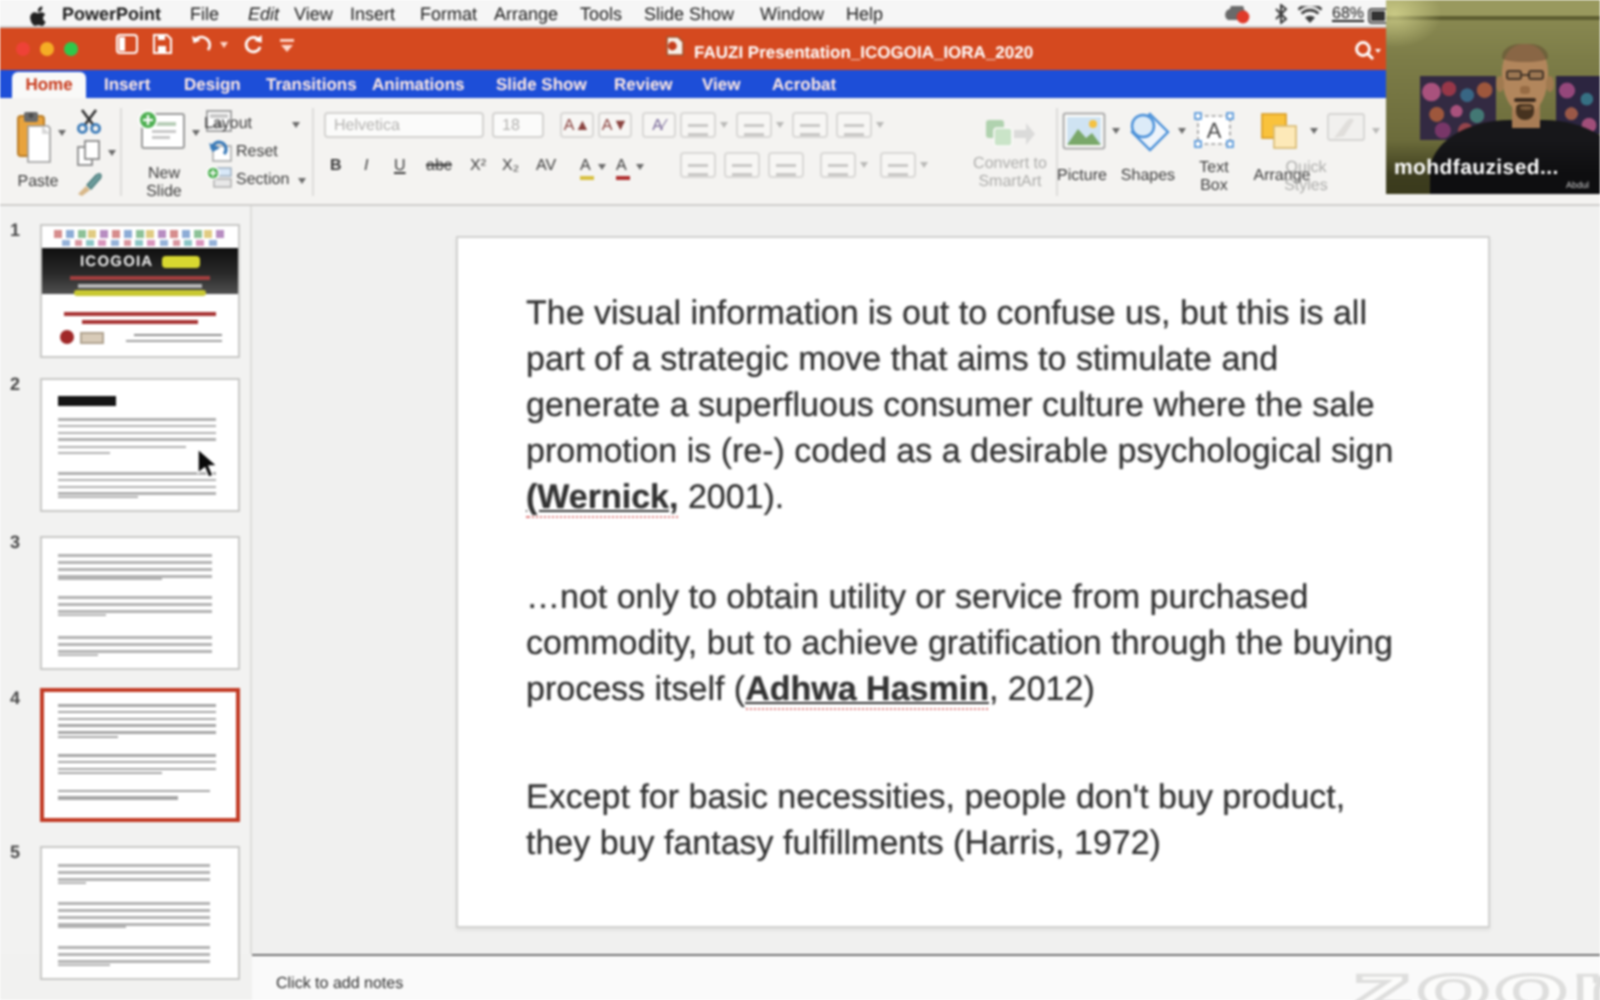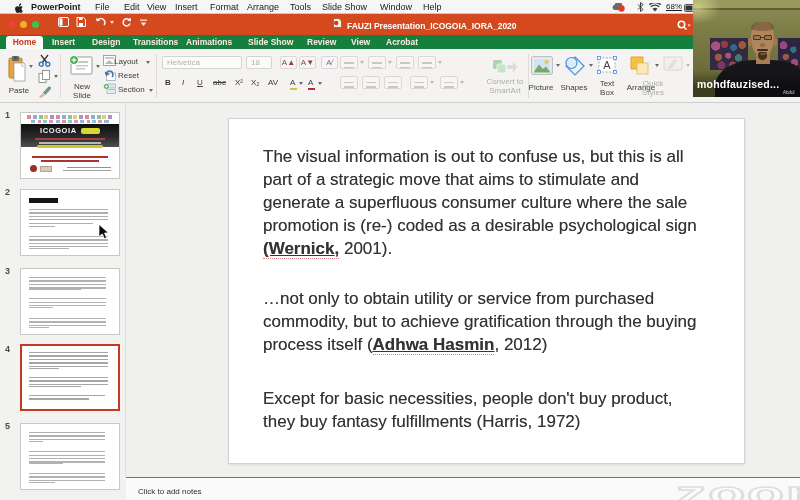--- a/index.html
+++ b/index.html
@@ -10,21 +10,21 @@
   
   #menubar { position:absolute; left:0; top:0; width:800px; height:14px; background:#f6f6f6; border-bottom:1px solid #c9c9c9; color:#1a1a1a; font-size:9px; }
   #menubar span { position:absolute; top:2px; }
 
   
   #titlebar { position:absolute; left:0; top:14px; width:800px; height:21px; background:#d5491f; }
   .tl-btn { position:absolute; top:7px; width:7px; height:7px; border-radius:50%; }
   #titletext { position:absolute; top:6.5px; left:347px; color:#fff; font-size:8.5px; font-weight:bold; }
 
   
-  #tabrow { position:absolute; left:0; top:35px; width:800px; height:14px; background:#15803d; }
+  #tabrow { position:absolute; left:0; top:35px; width:800px; height:14px; background:#1d4ed8; }
   .tab { position:absolute; top:2px; color:#ffe9e2; font-size:8.5px; font-weight:bold; }
   #hometab { position:absolute; left:6px; top:1px; width:37px; height:13px; background:#f9f9f8; border-radius:3px 3px 0 0; color:#c7391b; font-size:8.5px; font-weight:bold; text-align:center; line-height:13px; }
 
   
   #toolbar { position:absolute; left:0; top:49px; width:800px; height:54px; background:#f4f3f1; border-bottom:1px solid #cfcecc; }
   .lbl { position:absolute; font-size:8px; color:#3c3c3c; text-align:center; }
   .lblg { position:absolute; font-size:8px; color:#adadab; text-align:center; }
   .vsep { position:absolute; top:5px; height:44px; width:1px; background:#dddcda; }
   .ddarrow { position:absolute; width:0; height:0; border-left:2.5px solid transparent; border-right:2.5px solid transparent; border-top:3px solid #6a6a6a; }
   .ddarrowg { position:absolute; width:0; height:0; border-left:2.5px solid transparent; border-right:2.5px solid transparent; border-top:3px solid #b9b9b7; }
@@ -57,21 +57,21 @@
 <body>
 <div id="app">
 
   <div id="menubar">
     <svg class="abs" style="left:15px;top:2.5px;" width="9" height="10" viewBox="0 0 9 10">
         <path d="M6.2 0.2 Q6.4 1.4 5.6 2.2 Q4.8 3 3.9 2.9 Q3.7 1.8 4.5 0.9 Q5.3 0.1 6.2 0.2 Z" fill="#222"></path>
         <path d="M4.5 3.4 Q5.3 3 6.3 3.3 Q7.1 3.5 7.6 4.2 Q6.5 4.9 6.5 6.1 Q6.5 7.4 7.8 8 Q7.4 9 6.8 9.6 Q6.2 10.2 5.4 9.8 Q4.7 9.5 4.2 9.5 Q3.7 9.5 3 9.8 Q2.2 10.2 1.5 9.4 Q0.3 8 0.1 6.2 Q-0.1 4.5 0.9 3.7 Q1.7 3 2.8 3.2 Q3.5 3.4 4 3.6 Q4.3 3.5 4.5 3.4 Z" fill="#222"></path>
       </svg>
     <span style="left:31px; font-weight:bold;">PowerPoint</span>
     <span style="left:95px;">File</span>
-    <span style="left:124px;">Edit</span>
+    <span style="left:124px;font-style:italic;">Edit</span>
     <span style="left:147px;">View</span>
     <span style="left:175px;">Insert</span>
     <span style="left:210px;">Format</span>
     <span style="left:247px;">Arrange</span>
     <span style="left:290px;">Tools</span>
     <span style="left:322px;">Slide Show</span>
     <span style="left:380px;">Window</span>
     <span style="left:423px;">Help</span>
 
     <svg class="abs" style="left:612px;top:3px;" width="14" height="9" viewBox="0 0 14 9">
@@ -187,21 +187,21 @@
       <rect x="2.5" y="4.4" width="5" height="1.2" fill="#fff"></rect>
     </svg>
     <div class="ddarrow" style="left:96px;top:16px;"></div>
     <div class="lbl" style="left:68px; top:33px; width:28px;">New<br>Slide</div>
 
     <svg class="abs" style="left:103px;top:6px;" width="13" height="11" viewBox="0 0 13 11">
       <rect x="0.5" y="0.5" width="12" height="10" fill="#fff" stroke="#9a9a9a" stroke-width="0.9"></rect>
       <rect x="2" y="2" width="9" height="2" fill="#c8c8c8"></rect>
       <path d="M2 9 L6 5 L11 9 Z" fill="#b8b8b8"></path>
     </svg>
-    <div class="lbl" style="left:114px; top:8px;">Layout</div>
+    <div class="lbl" style="left:102px; top:8px;">Layout</div>
     <div class="ddarrow" style="left:146px;top:12px;"></div>
 
     <svg class="abs" style="left:103px;top:20px;" width="13" height="12" viewBox="0 0 13 12">
       <rect x="3.5" y="4" width="9" height="7.5" fill="#fff" stroke="#aaa" stroke-width="0.8"></rect>
       <path d="M9 8 A3.5 3.5 0 1 0 3 5.5" fill="none" stroke="#3a7ab8" stroke-width="1.6"></path>
       <path d="M1.5 2.5 L3.2 7 L7 5 Z" fill="#3a7ab8"></path>
     </svg>
     <div class="lbl" style="left:118px; top:22px;">Reset</div>
 
     <svg class="abs" style="left:103px;top:34px;" width="13" height="12" viewBox="0 0 13 12">

